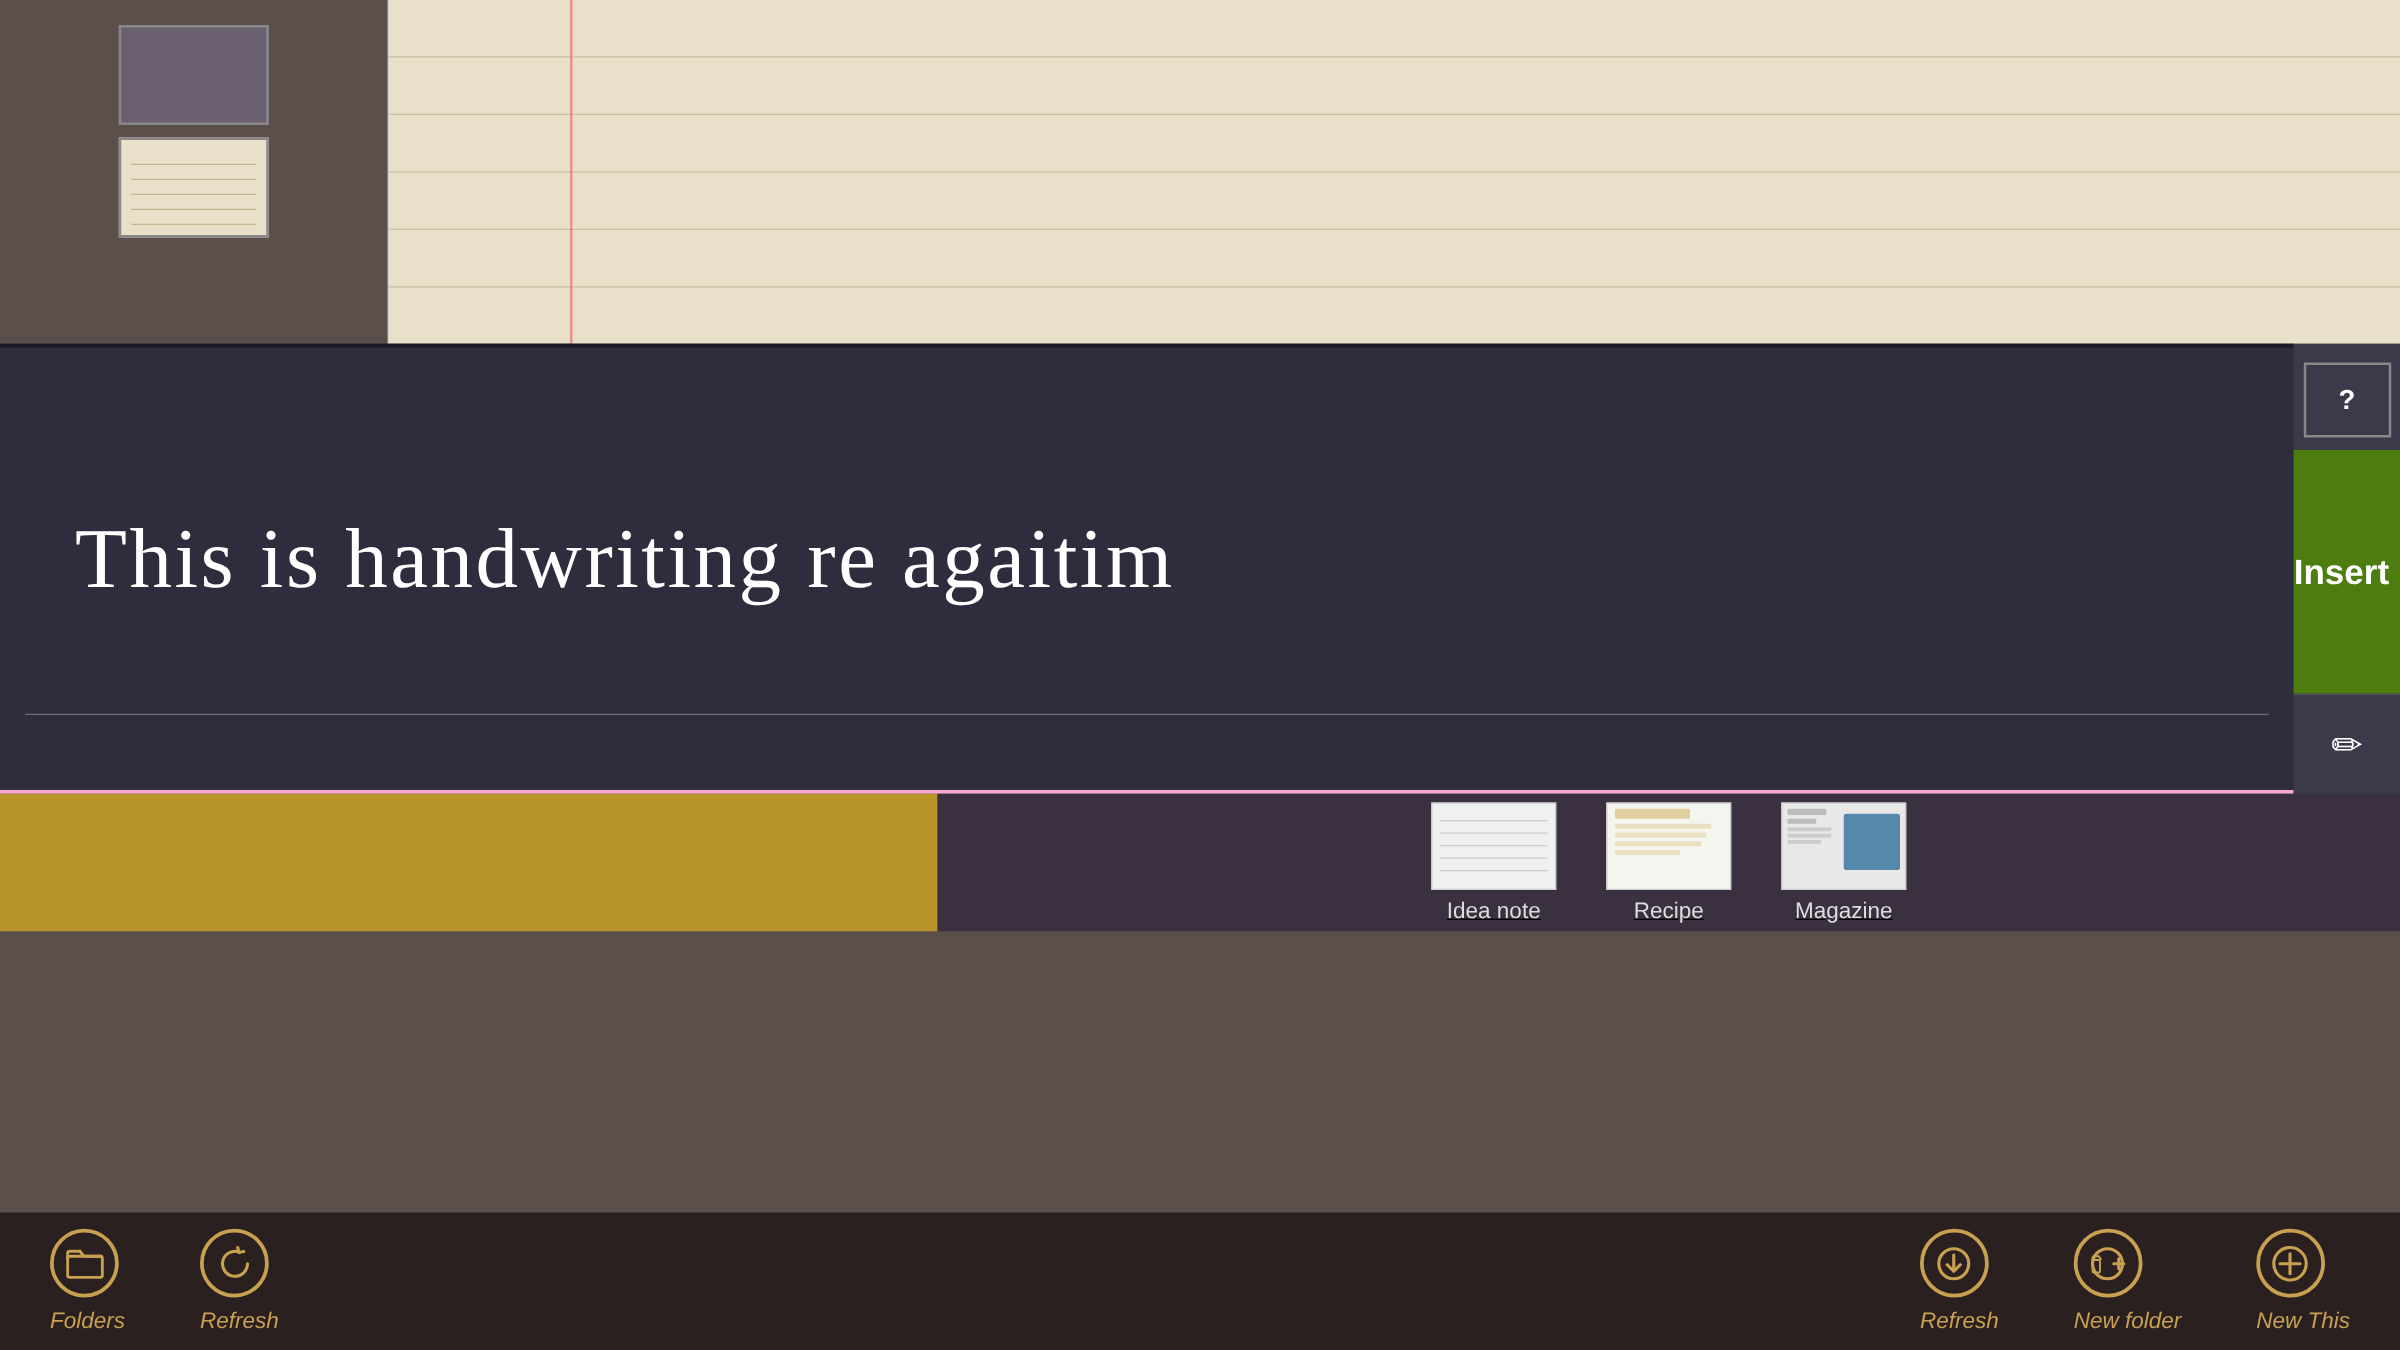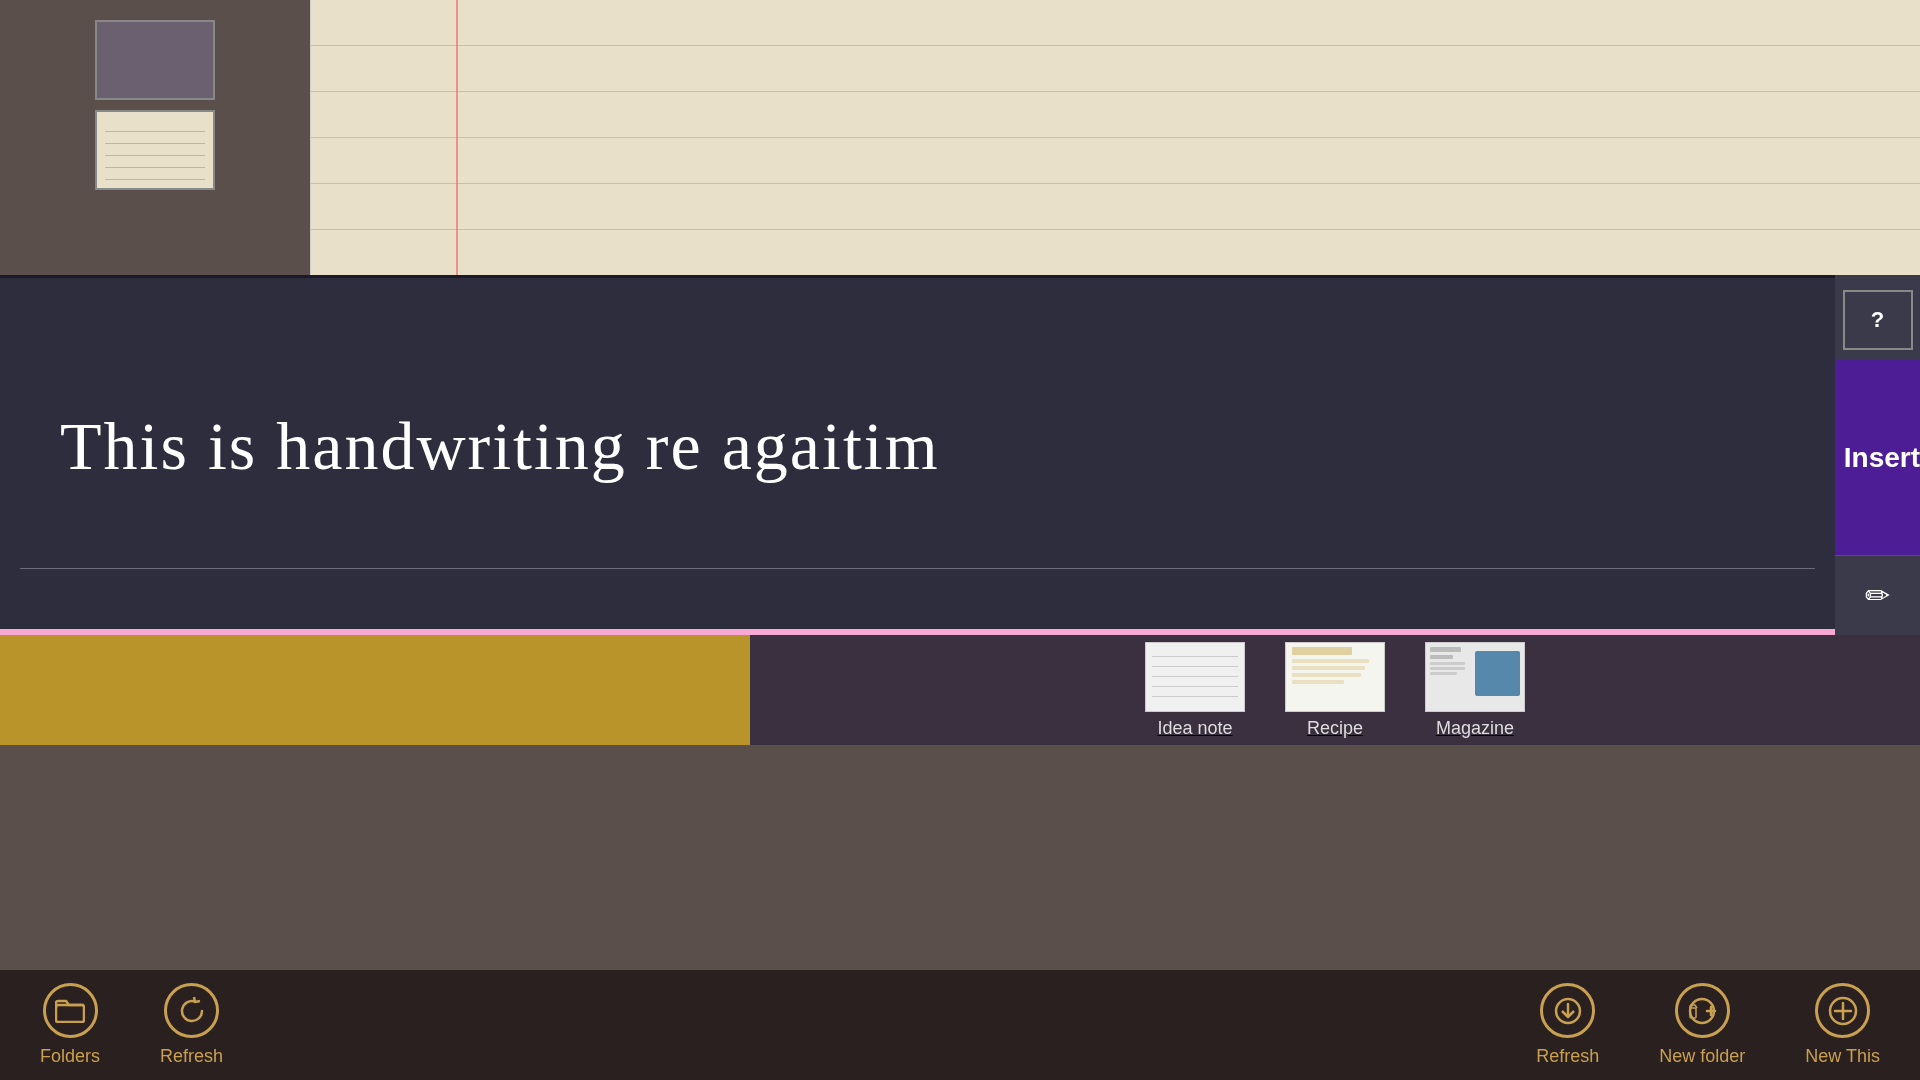--- a/index.html
+++ b/index.html
@@ -86,21 +86,21 @@
 
     
     .handwriting-panel {
       position: absolute;
       top: 275px;
       left: 0;
       right: 85px;
       height: 360px;
       background: #2d2d3d;
       border-top: 3px solid #1a1a2a;
-      border-bottom: 6px solid #f9a8d4;
+      border-bottom: 3px solid #f9a8d4;
     }
 
     .handwriting-text {
       position: absolute;
       top: 50%;
       left: 60px;
       transform: translateY(-60%);
       color: white;
       font-size: 68px;
       font-family: 'Segoe Script', 'Brush Script MT', cursive;
@@ -144,24 +144,24 @@
 
     .hw-help-btn .help-icon {
       color: white;
       font-size: 22px;
       font-weight: bold;
     }
 
     .hw-insert-btn {
       width: 85px;
       flex: 1;
-      background: #4c1d95;
-      display: flex;
-      align-items: center;
-      justify-content: flex-end;
+      background: #4d7c0f;
+      display: flex;
+      align-items: center;
+      justify-content: flex-start;
       cursor: pointer;
       margin-top: 10px;
     }
 
     .hw-insert-label {
       color: white;
       font-size: 28px;
       font-weight: bold;
     }
 
@@ -268,23 +268,23 @@
     .toolbar-right {
       margin-left: auto;
       display: flex;
       gap: 60px;
       align-items: center;
     }
 
     .toolbar-btn {
       display: flex;
       flex-direction: column;
-      align-items: center;
       gap: 8px;
       cursor: pointer;
+      font-style: italic;
     }
 
     .toolbar-btn-icon {
       width: 55px;
       height: 55px;
       border: 3px solid #c8a050;
       border-radius: 50%;
       display: flex;
       align-items: center;
       justify-content: center;

